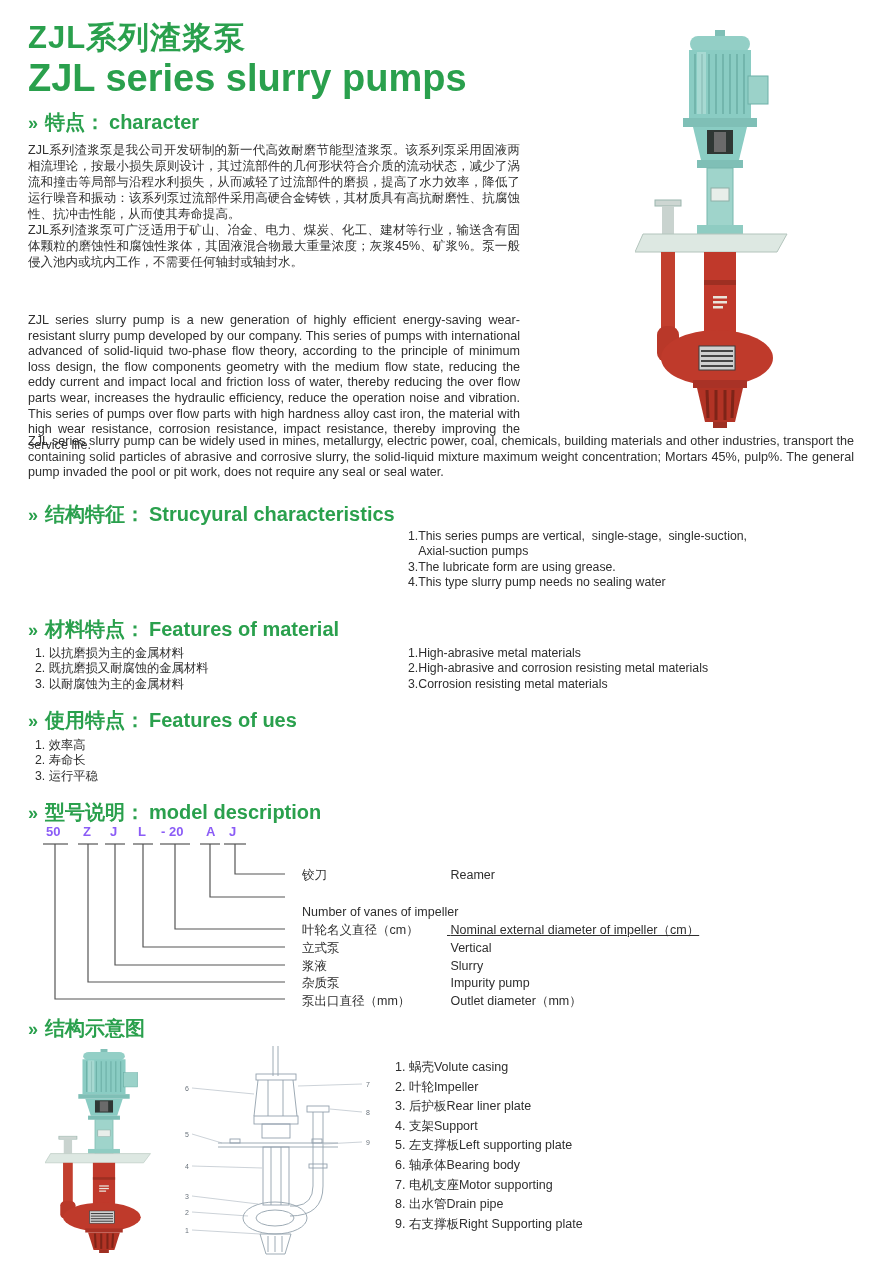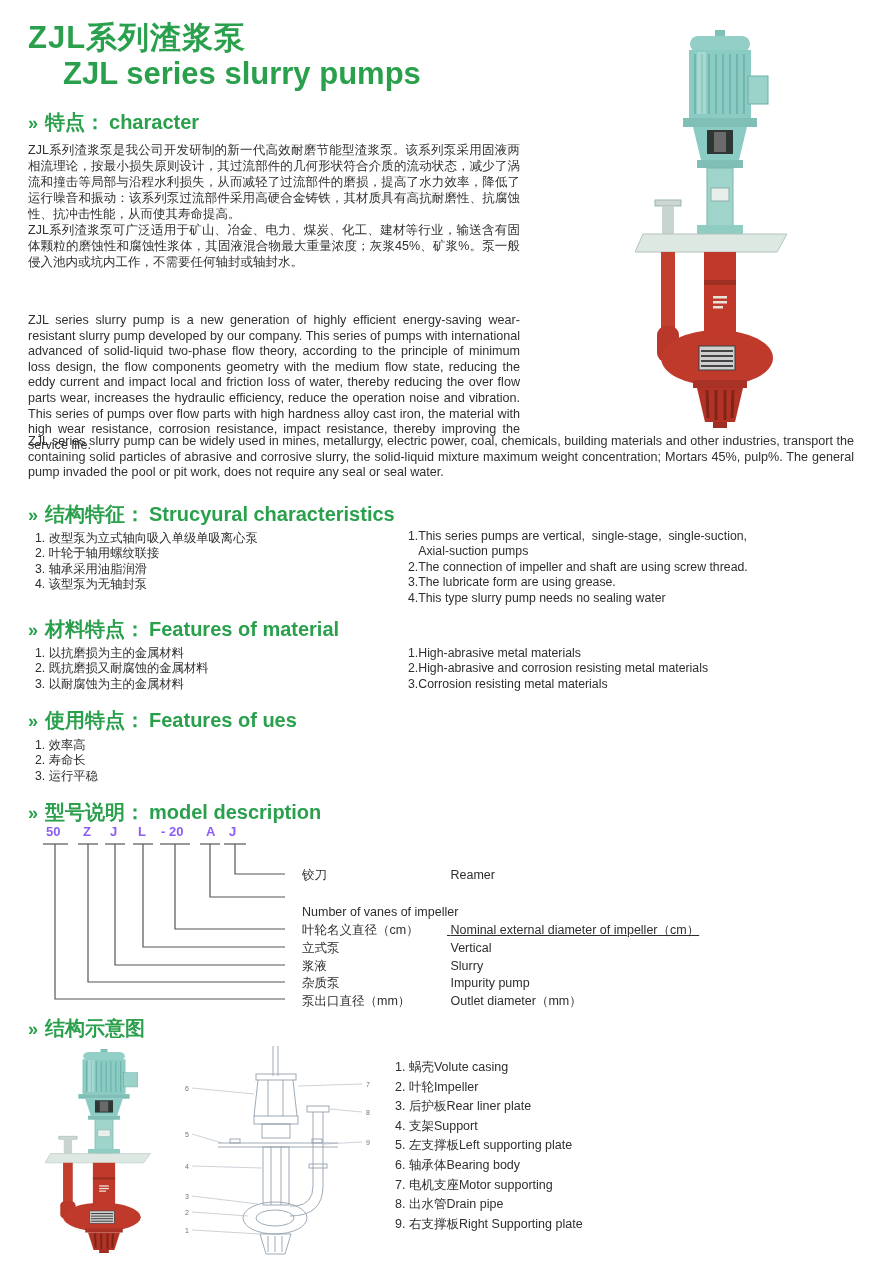--- a/index.html
+++ b/index.html
@@ -12,21 +12,21 @@
   *{margin:0;padding:0;box-sizing:border-box;}
   body{background:#888;font-family:"Liberation Sans",sans-serif;}
   .page{
     position:relative;width:880px;height:1267px;margin:0 auto;
     background:#fff;overflow:hidden;color:var(--text);
   }
   .abs{position:absolute;}
   
   .main-title{left:28px;top:20px;line-height:1.16;color:var(--accent-green);font-weight:bold;}
   .main-title .t-cn{font-size:31px;letter-spacing:1px;}
-  .main-title .t-en{font-size:31px;letter-spacing:0px;margin-left:35px;}
+  .main-title .t-en{font-size:38px;letter-spacing:0px;}
   
   .sec-head{display:flex;align-items:baseline;color:var(--accent-green);font-weight:bold;font-size:20px;line-height:1;}
   .sec-head .marker{font-size:18px;margin-right:7px;font-weight:bold;}
   .sec-head .h-en{margin-left:4px;font-weight:bold;}
   
   .para{font-size:12.5px;line-height:16px;text-align:justify;color:#303030;}
   .para-en{font-size:12.6px;line-height:15.6px;text-align:justify;color:#303030;}
   
   .plain-list div{font-size:12.3px;line-height:15.4px;color:#2e2e2e;white-space:pre-wrap;}
   
@@ -128,30 +128,23 @@
 
   <svg class="abs" style="left:635px;top:28px;" width="170" height="400" viewBox="0 0 170 400">
     <use href="#pump-art"></use>
   </svg>
 
   <div class="abs sec-head" style="left:28px;top:504px;">
     <span class="marker">»</span>
     <span class="h-cn">结构特征：</span>
     <span class="h-en">Strucyural characteristics</span>
   </div>
-  <div class="abs plain-list" style="left:35px;top:531px;">
-    <div>1. 改型泵为立式轴向吸入单级单吸离心泵</div>
-    <div>2. 叶轮于轴用螺纹联接</div>
-    <div>3. 轴承采用油脂润滑</div>
-    <div>4. 该型泵为无轴封泵</div>
-  </div>
   <div class="abs plain-list" style="left:408px;top:529px;">
     <div>1.This series pumps are vertical,  single-stage,  single-suction,</div>
     <div>   Axial-suction pumps</div>
-    <div>2.The connection of impeller and shaft are using screw thread.</div>
     <div>3.The lubricate form are using grease.</div>
     <div>4.This type slurry pump needs no sealing water</div>
   </div>
 
   <div class="abs sec-head" style="left:28px;top:619px;">
     <span class="marker">»</span>
     <span class="h-cn">材料特点：</span>
     <span class="h-en">Features of material</span>
   </div>
   <div class="abs plain-list" style="left:35px;top:646px;">

